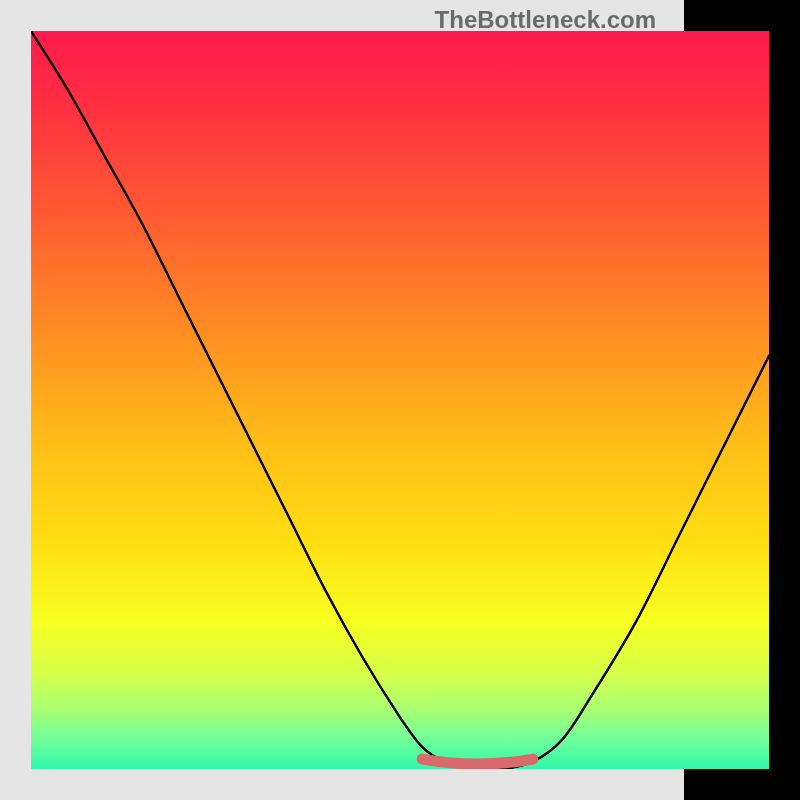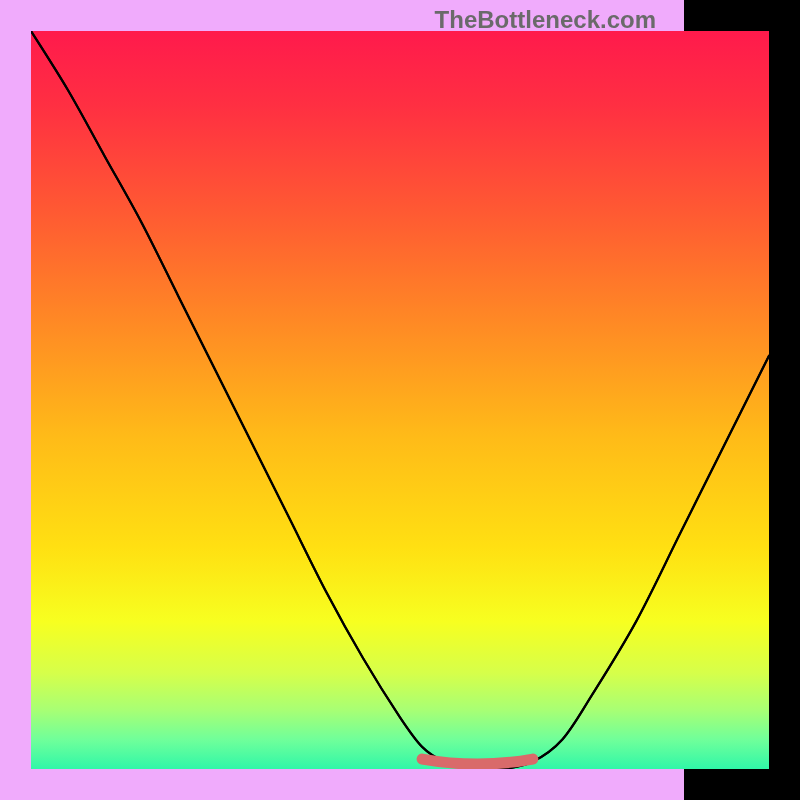--- a/index.html
+++ b/index.html
@@ -7,21 +7,21 @@
     padding: 0;
     width: 800px;
     height: 800px;
     background: #000;
     overflow: hidden;
   }
   .stage {
     position: relative;
     width: 684px;
     height: 800px;
-    background: #f0abfc;
+    background: #e5e5e5;
   }
   .plot {
     position: absolute;
     left: 31px;
     top: 31px;
     width: 738px;
     height: 738px;
   }
   .plot svg {
     display: block;

